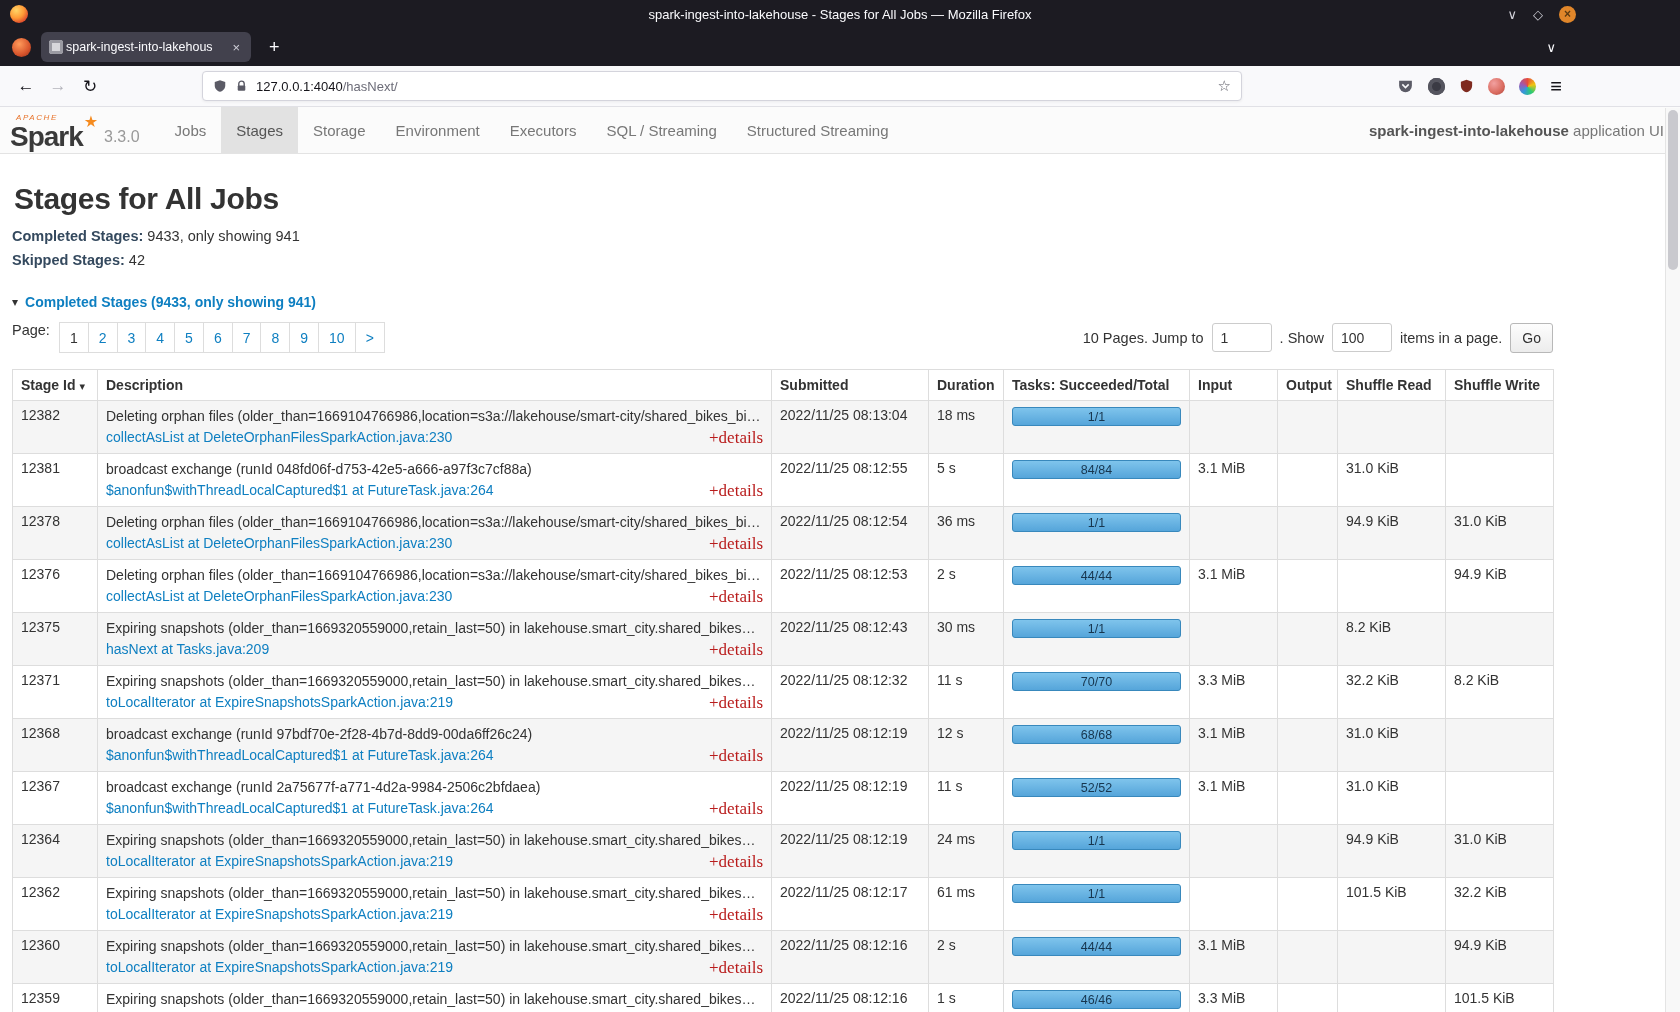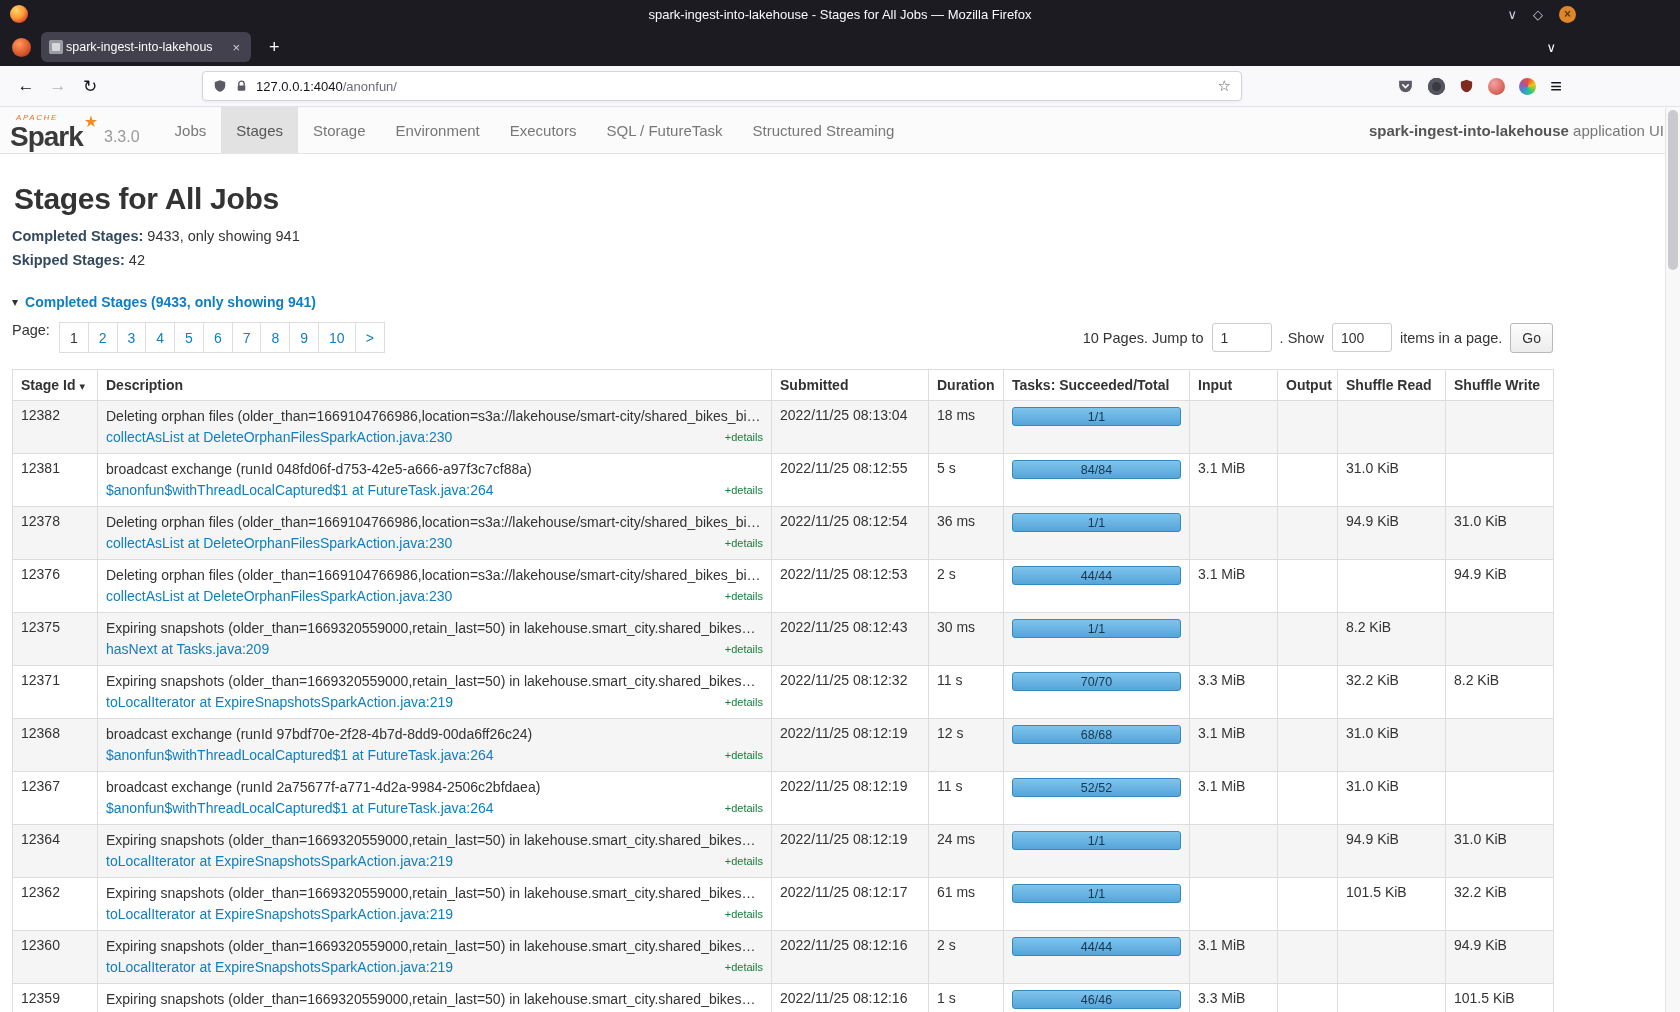--- a/index.html
+++ b/index.html
@@ -89,21 +89,21 @@
 
   table.stages { border-collapse:collapse; table-layout:fixed; width:1541px; font-size:14px; }
   .stages th, .stages td { border:1px solid #ddd; text-align:left; vertical-align:top;
     padding:6px 8px; color:#333; overflow:hidden; }
   .stages th { font-weight:bold; padding:7px 8px; white-space:nowrap; cursor:pointer; }
   .stages tbody tr:nth-child(odd) { background:#f5f5f5; }
   .caret { font-size:11px; margin-left:4px; color:#333; }
   .desc-main { white-space:nowrap; overflow:hidden; text-overflow:ellipsis; line-height:19px; }
   .desc-sub { display:flex; justify-content:space-between; align-items:center; line-height:19px; margin-top:2px; }
   .site-link { color:#0e7fc1; text-decoration:none; white-space:nowrap; overflow:hidden; text-overflow:ellipsis; }
-  .details { color:#15803d; font-size:11px; cursor:pointer; flex:none; margin-left:8px; }
+  .details { color:#b91c1c; font-size:17px; cursor:pointer; flex:none; margin-left:8px;font-family:Liberation Serif, serif; }
   .ctasks { padding:5px 5px; }
   .progress { height:19px; border:1px solid #3888bc; border-radius:3px;
     background:linear-gradient(#7fc4ec,#55a5da); display:flex; align-items:center; justify-content:center;
     font-size:12.5px; color:#17364f; }
 
   
   .scrollbar { position:fixed; top:108px; right:0; bottom:0; width:15px;
     background:#f8f8f8; border-left:1px solid #e4e4e4; }
   .scroll-thumb { position:absolute; top:2px; left:2px; right:2px; height:160px;
     background:#c9c9ce; border-radius:6px; cursor:pointer; }
@@ -137,21 +137,21 @@
   <span class="tb-btn disabled">→</span>
   <span class="tb-btn">↻</span>
   <div class="urlbar">
     <svg width="14" height="16" viewBox="0 0 24 24">
       <path d="M12 2 L21 5 V11 C21 16.5 17 20.5 12 22 C7 20.5 3 16.5 3 11 V5 Z" fill="#5b5b66"></path>
     </svg>
     <svg width="13" height="15" viewBox="0 0 24 24">
       <path d="M7 11 V7 a5 5 0 0 1 10 0 V11" fill="none" stroke="#5b5b66" stroke-width="2.6"></path>
       <rect x="5" y="10" width="14" height="10" rx="2" fill="#5b5b66"></rect>
     </svg>
-    <span class="url-text"><span>127.0.0.1:4040</span><span class="url-path">/anonfun/</span></span>
+    <span class="url-text"><span>127.0.0.1:4040</span><span class="url-path">/hasNext/</span></span>
     <span class="url-star">☆</span>
   </div>
   <div class="tb-right">
     <svg width="17" height="17" viewBox="0 0 24 24">
       <path d="M3 4 h18 v7 a9 9 0 0 1 -18 0 Z" fill="#5b5b66"></path>
       <path d="M7.5 9 l4.5 4.5 L16.5 9" stroke="#f9f9fb" stroke-width="2.2" fill="none"></path>
     </svg>
     <span class="ext-circle-dark"></span>
     <svg width="15" height="16" viewBox="0 0 24 24">
       <path d="M12 2 L21 5 V11 C21 16.5 17 20.5 12 22 C7 20.5 3 16.5 3 11 V5 Z" fill="#7f2a1f"></path>
@@ -170,21 +170,21 @@
       <span class="star">★</span>
     </div>
     <span class="version">3.3.0</span>
   </div>
   <div class="nav-items" id="spark-nav-items">
       <div class="nav-item">Jobs</div>
       <div class="nav-item active">Stages</div>
       <div class="nav-item">Storage</div>
       <div class="nav-item">Environment</div>
       <div class="nav-item">Executors</div>
-      <div class="nav-item">SQL / FutureTask</div>
+      <div class="nav-item">SQL / Streaming</div>
       <div class="nav-item">Structured Streaming</div>
     </div>
   <div class="app-id"><span class="app-name">spark-ingest-into-lakehouse</span><span> application UI</span></div>
 </div>
 
 <div class="content">
   <h1 class="page-title">Stages for All Jobs</h1>
 
   <ul class="summary">
     <li><span class="lbl">Completed Stages:</span><span> 9433, only showing 941</span></li>

